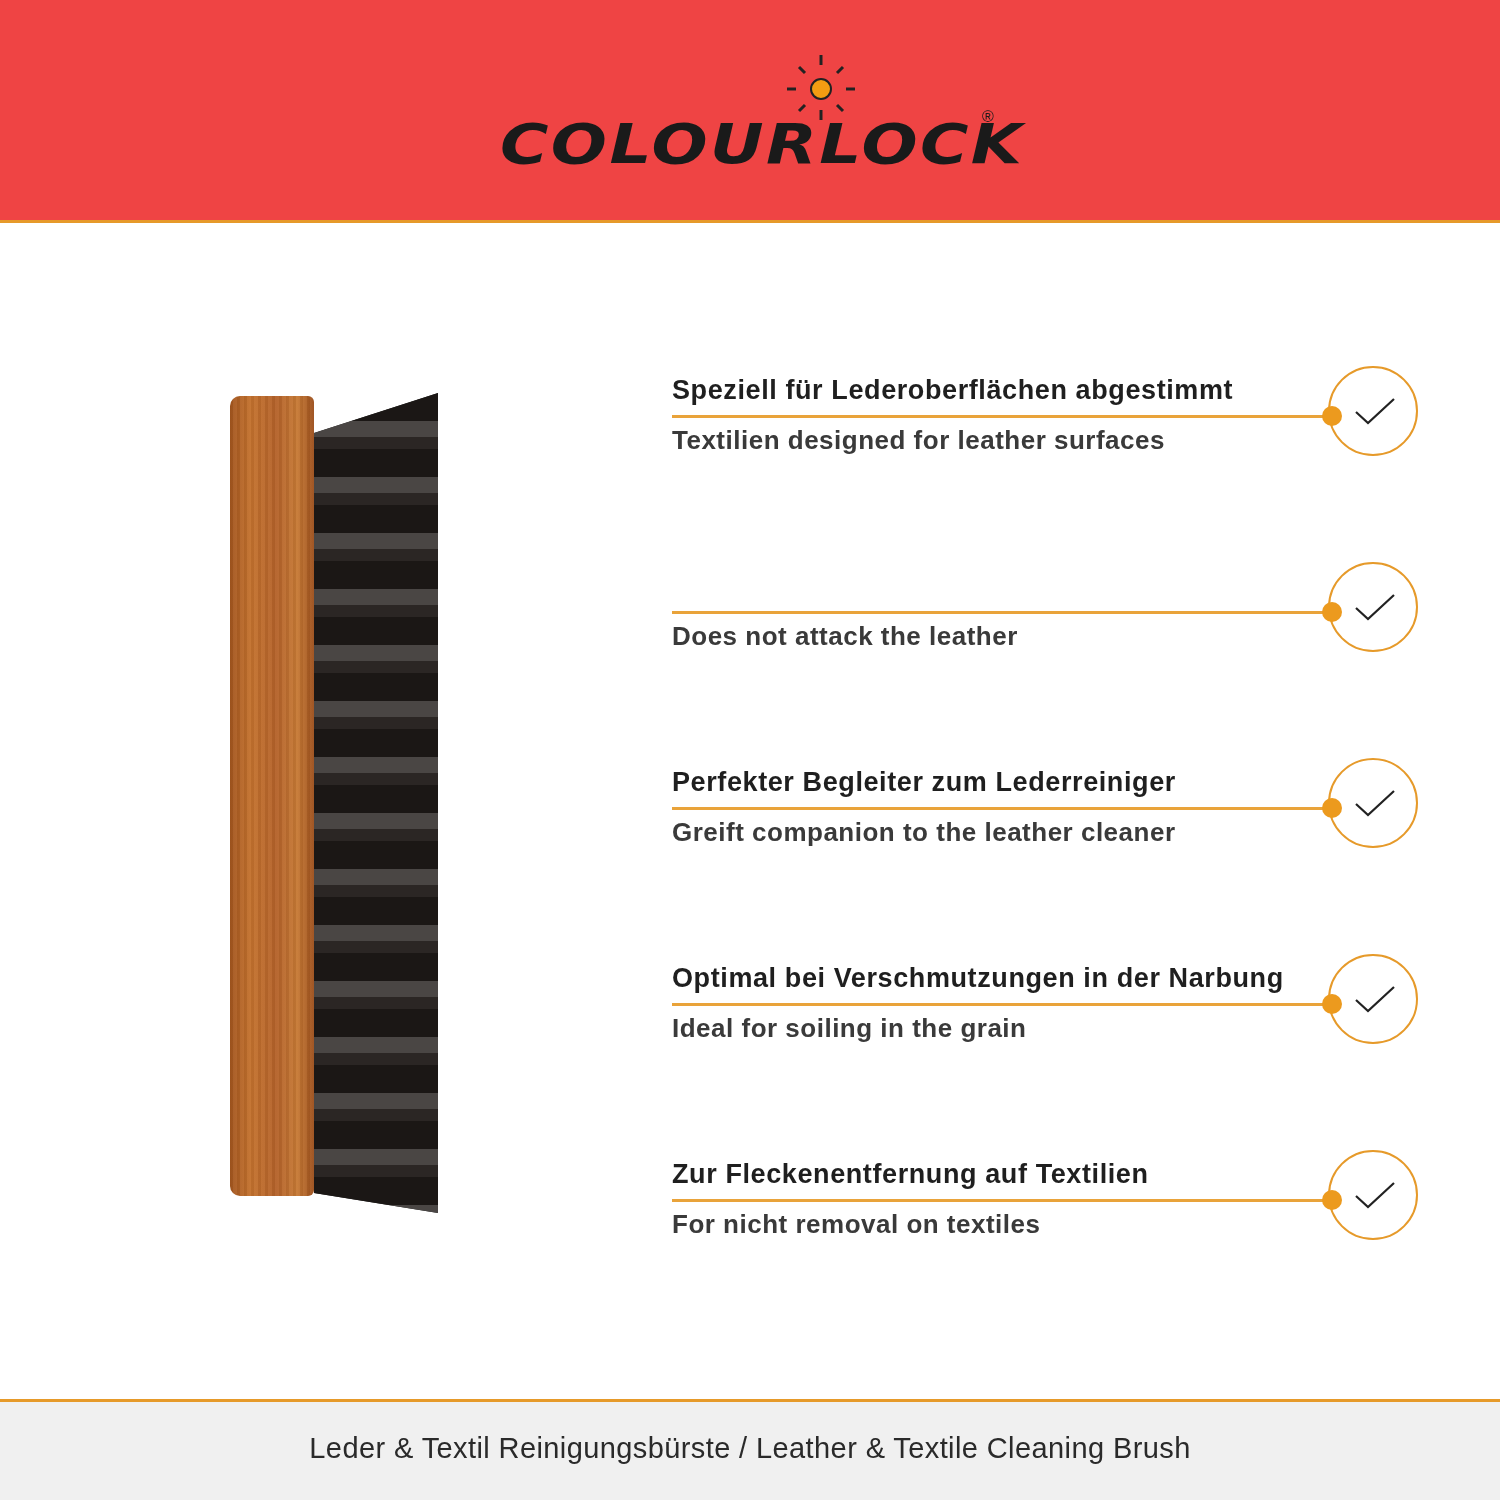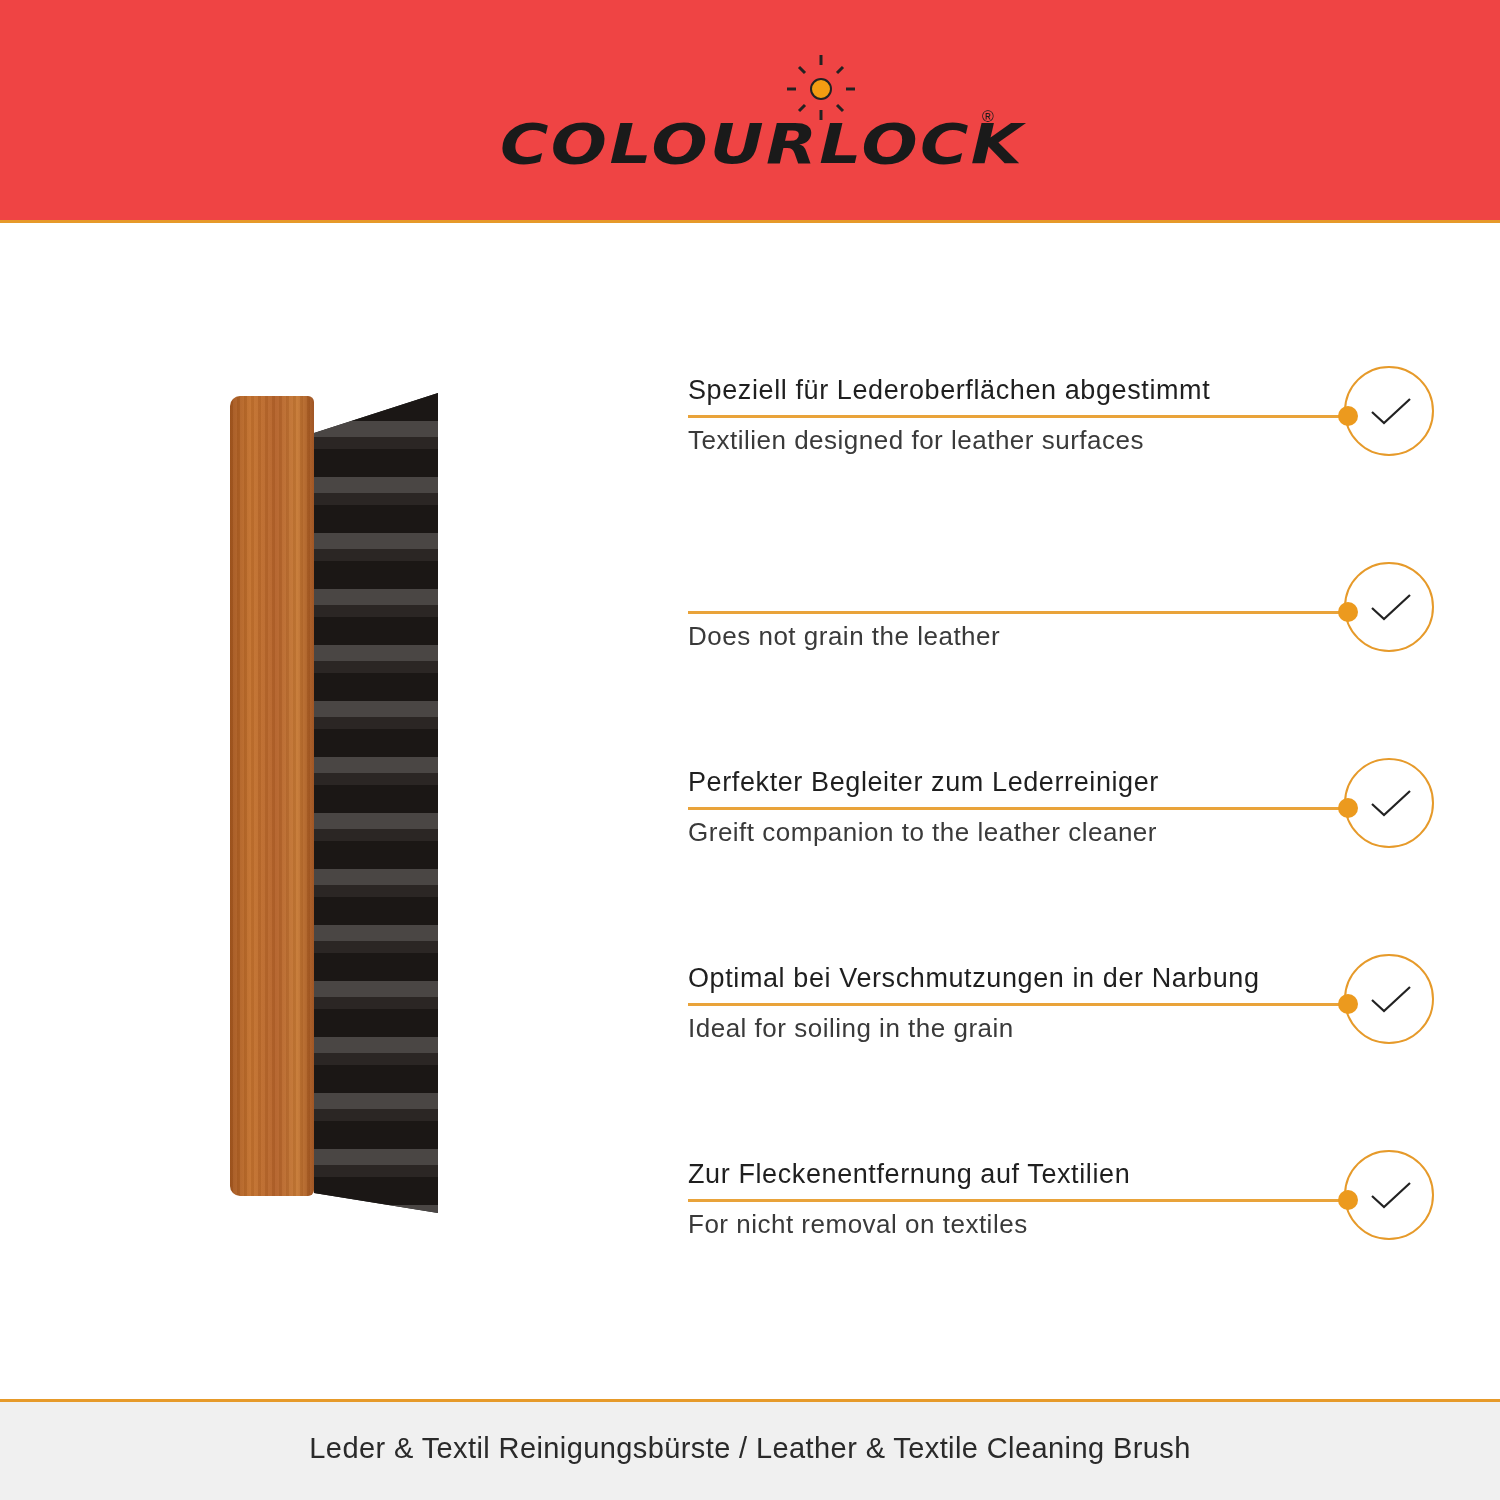--- a/index.html
+++ b/index.html
@@ -12,21 +12,21 @@
 
     .brush { position:absolute; left:230px; top:393px; width:210px; height:820px; }
     .brush-wood { position:absolute; left:0; top:3px; width:84px; height:800px; border-radius:10px 6px 6px 10px;
       background: repeating-linear-gradient(90deg, rgba(0,0,0,0.05) 0 3px, rgba(255,255,255,0.04) 3px 7px), linear-gradient(90deg,#a3561f 0%,#c4722e 25%,#b4622a 55%,#c77a35 80%,#9c4f1c 100%); }
     .brush-bristles { position:absolute; left:84px; top:0; width:124px; height:820px;
       clip-path: polygon(0 40px, 100% 0, 100% 100%, 0 calc(100% - 20px));
       background:
         repeating-linear-gradient(180deg, #1b1715 0 28px, #4a4644 28px 44px, #2b2624 44px 56px),
         #222; }
 
-    .feature { position:absolute; left:688px; width:760px; height:100px; }
+    .feature { position:absolute; left:672px; width:760px; height:100px;font-weight:bold; }
     .feature .de { position:absolute; left:0; top:0; font-size:27px; color:#1f1f1f; letter-spacing:0.6px; line-height:36px; white-space:nowrap; }
     .feature .line { position:absolute; left:0; top:43px; width:660px; height:3px; background:#e9a33a; }
     .feature .dot { position:absolute; left:650px; top:34px; width:20px; height:20px; border-radius:50%; background:#ec9a1e; }
     .feature .en { position:absolute; left:0; top:50px; font-size:26px; color:#3a3a3a; letter-spacing:0.5px; line-height:36px; white-space:nowrap; }
     .feature .circle { position:absolute; left:656px; top:0; width:90px; height:90px; border:2.5px solid #e69a2a; border-radius:50%; box-sizing:border-box; background:#fff; }
     .feature .circle svg { position:absolute; left:22px; top:28px; }
     .feature .dot { z-index:2; }
 
     .footer-line { position:absolute; left:0; top:1399px; width:1500px; height:3px; background:#e69a2a; }
     .footer { position:absolute; left:0; top:1402px; width:1500px; height:98px; background:#f0f0f0; }
@@ -66,21 +66,21 @@
   <div class="circle" style="top:-6px;">
     <svg width="46" height="32" viewBox="0 0 46 32">
         <polyline points="4,16 16,27 42,3" fill="none" stroke="#222" stroke-width="2.2"></polyline>
       </svg>
   </div>
   <div class="dot"></div>
 </div>
 
 <div class="feature" style="top:568px;">
   <div class="line"></div>
-  <div class="en">Does not grain the leather</div>
+  <div class="en">Does not attack the leather</div>
   <div class="circle" style="top:-6px;">
     <svg width="46" height="32" viewBox="0 0 46 32">
         <polyline points="4,16 16,27 42,3" fill="none" stroke="#222" stroke-width="2.2"></polyline>
       </svg>
   </div>
   <div class="dot"></div>
 </div>
 
 <div class="feature" style="top:764px;">
   <div class="de">Perfekter Begleiter zum Lederreiniger</div>

